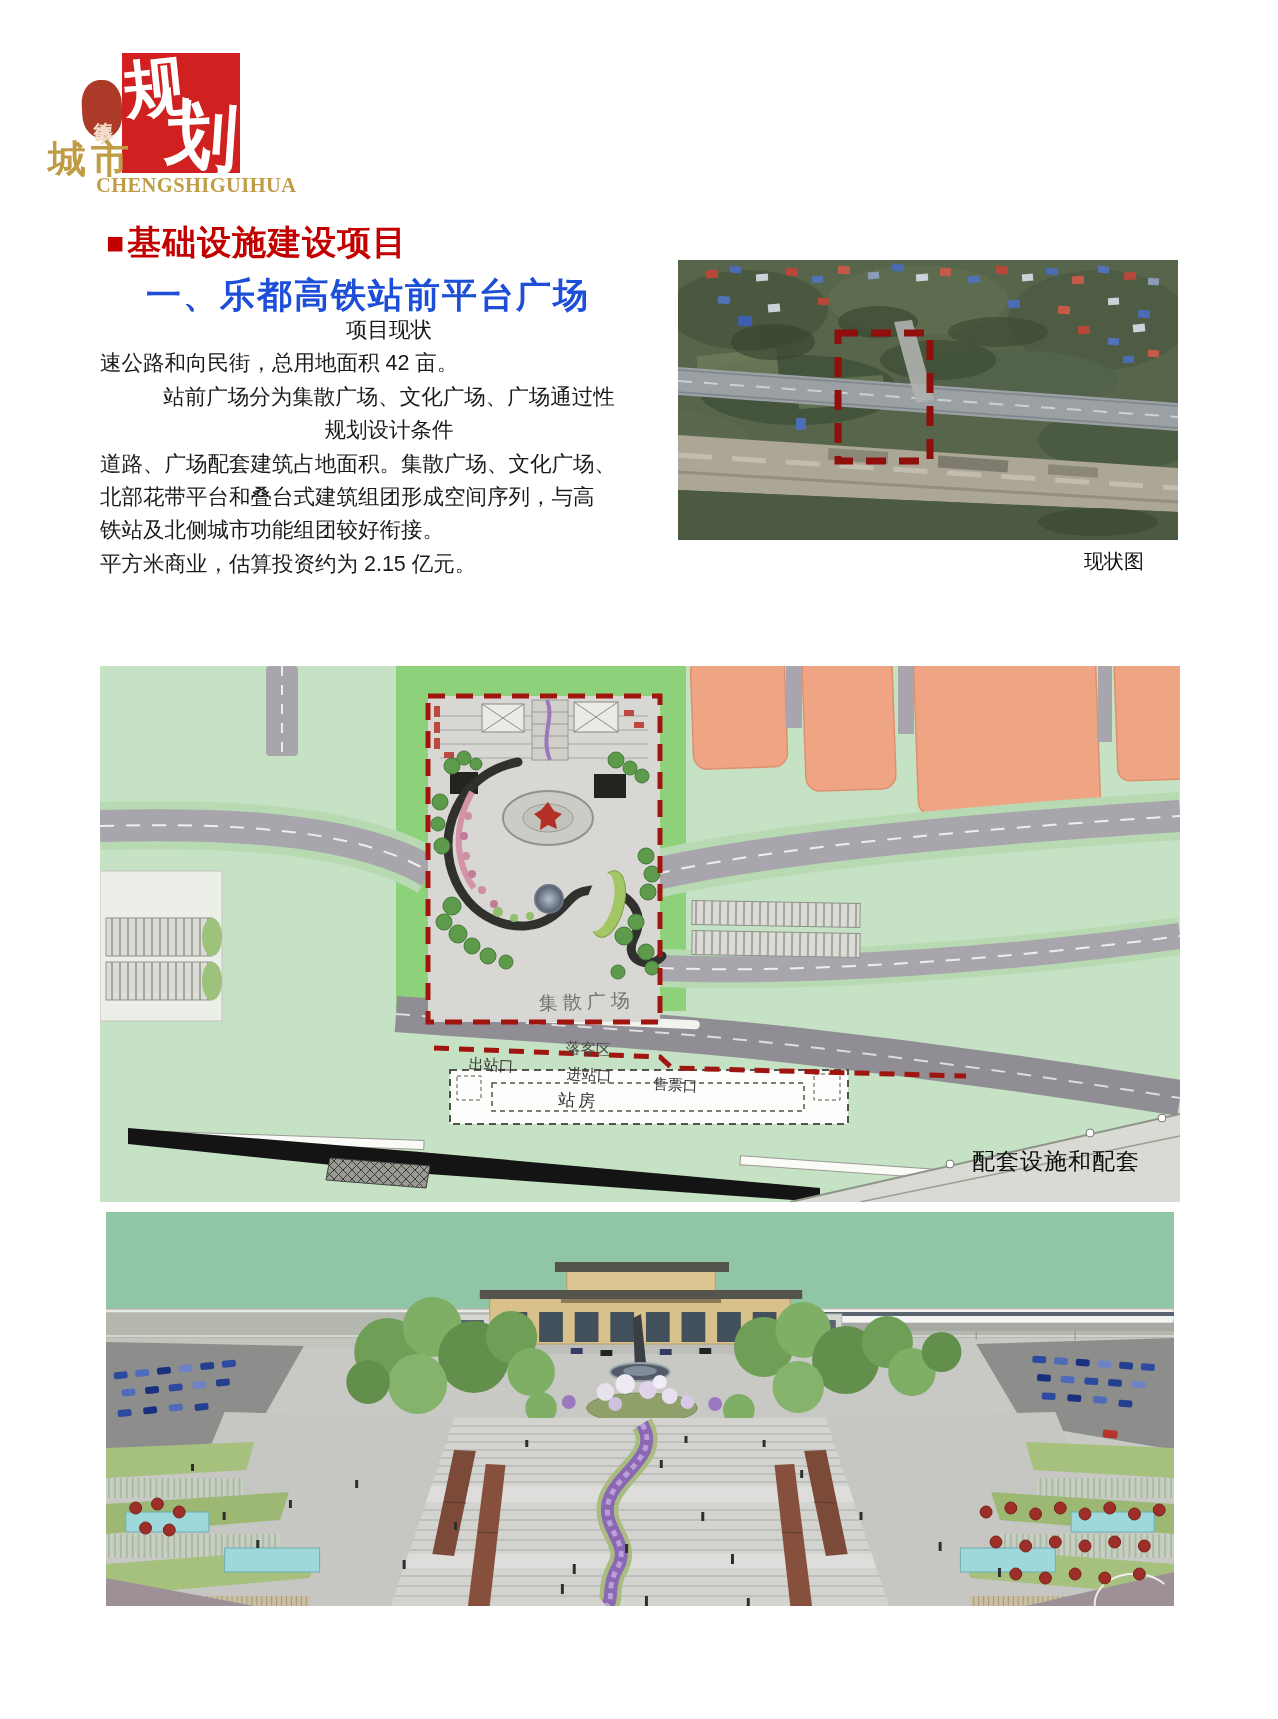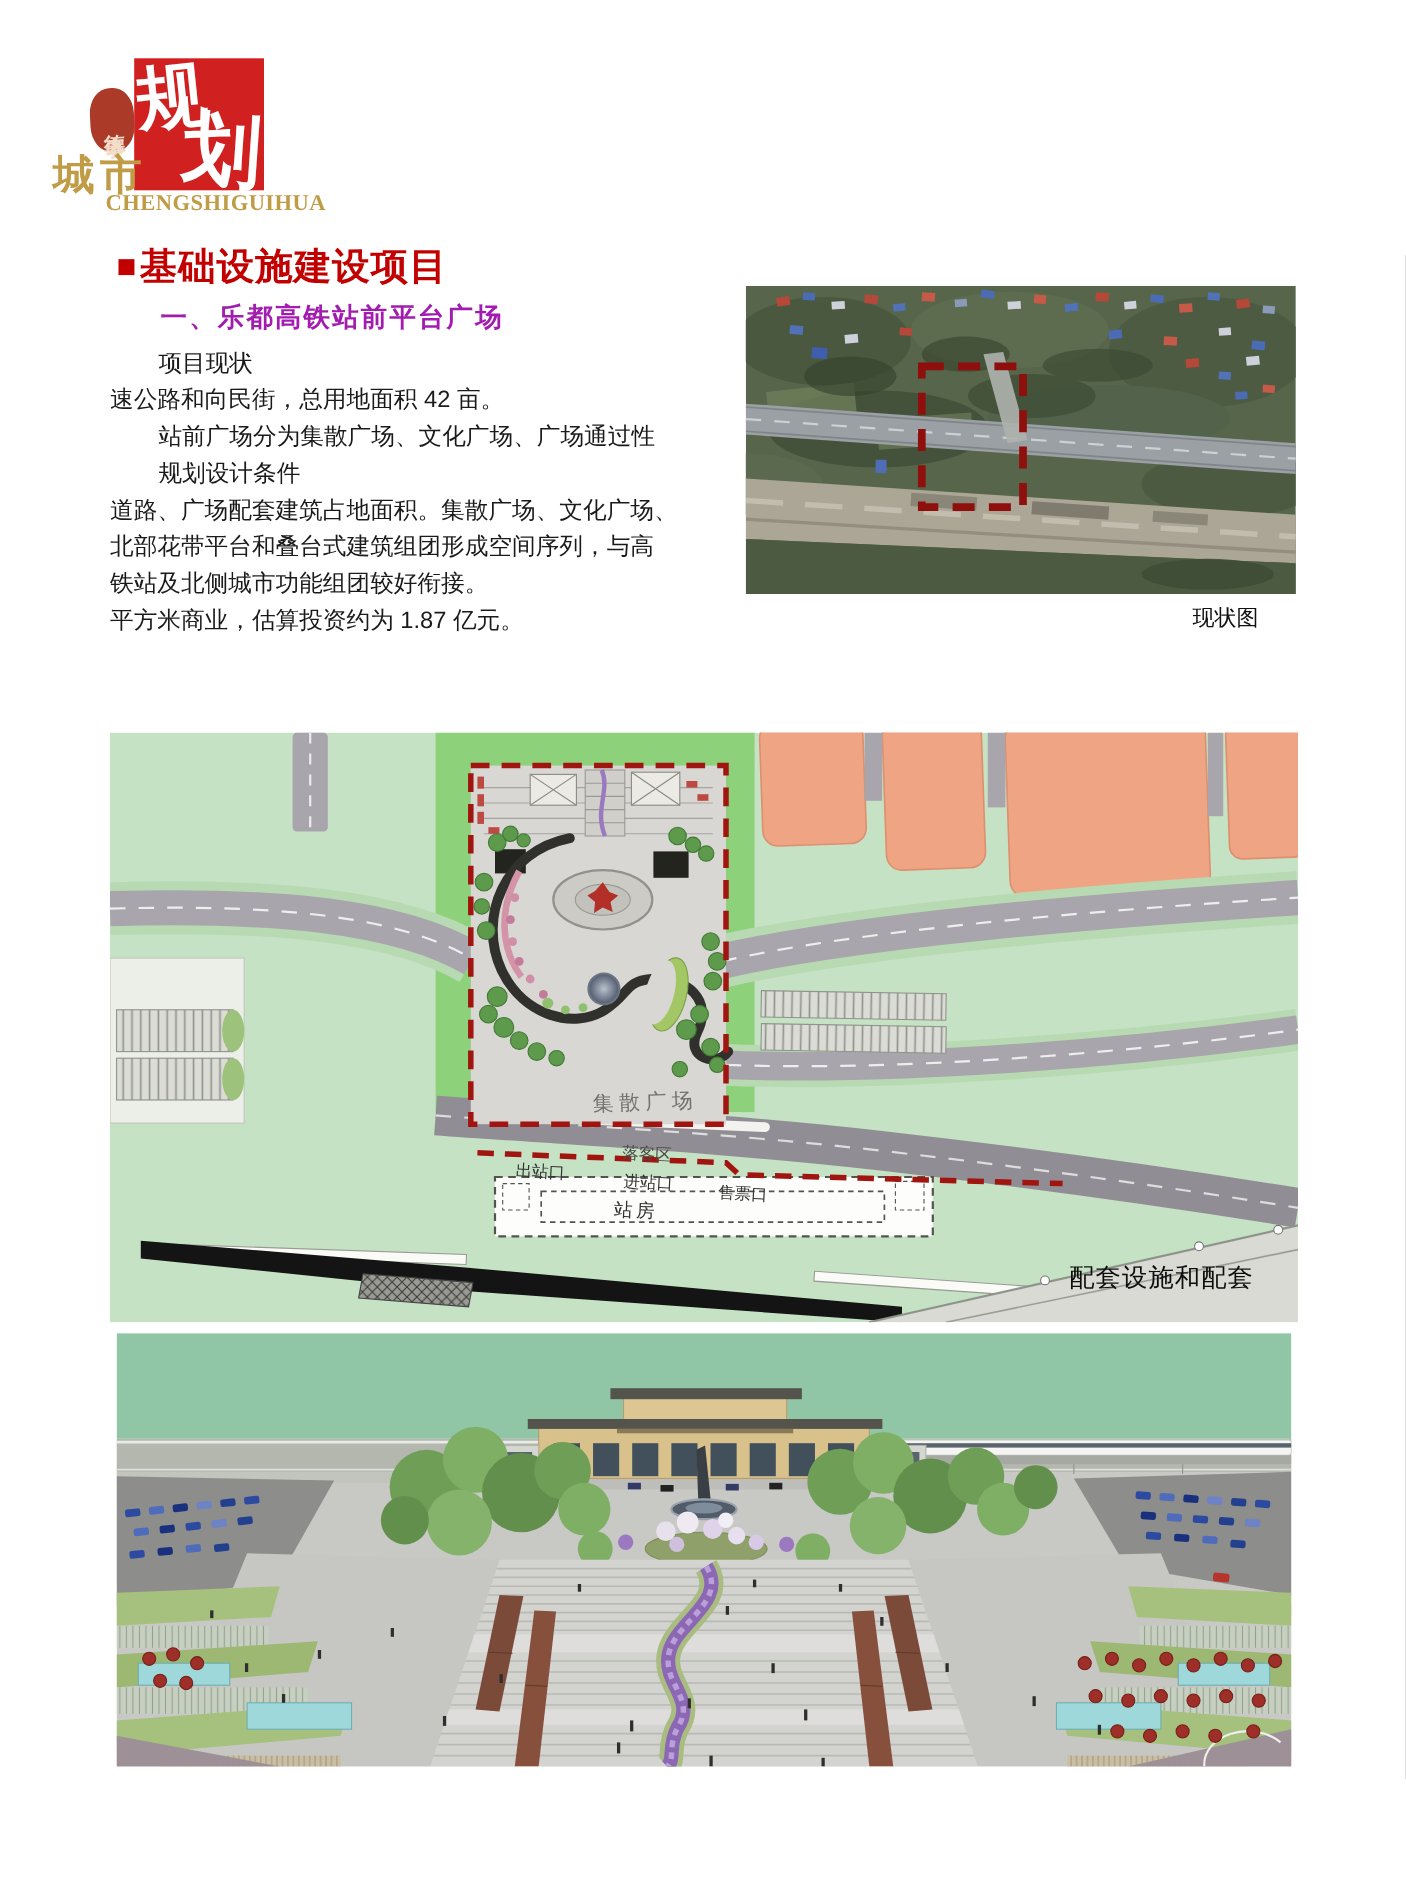--- a/index.html
+++ b/index.html
@@ -17,27 +17,27 @@
     border-radius:46% / 40%; color:#f3ddc9; display:flex; align-items:center; justify-content:center;
     font-weight:bold; transform:rotate(-3deg); }
   .logo-seal span { writing-mode:vertical-rl; font-size:19px; letter-spacing:2px; }
   .logo-cn { position:absolute; left:0; top:96px; font-size:38px; font-weight:bold; color:#bf9c45; letter-spacing:5px; }
   .logo-en { position:absolute; left:0; top:136px; font-size:20.5px; font-weight:bold; color:#bf9c45;
     font-family:"Liberation Serif", serif; letter-spacing:0.4px;margin-left:48px; }
   
   .section-heading { position:absolute; left:106px; top:220px; font-size:34px; font-weight:bold;
     color:#c30000; letter-spacing:1px; display:flex; align-items:center; }
   .section-heading .bullet { font-size:30px; margin-right:2px; }
-  .sub-heading { position:absolute; left:146px; top:272px; font-size:24px; font-weight:bold;
-    color:#a21caf; letter-spacing:2px; }
+  .sub-heading { position:absolute; left:146px; top:272px; font-size:35px; font-weight:bold;
+    color:#1d4ed8; letter-spacing:2px; }
   
   .body-lines { position:absolute; left:100px; top:314px; width:534px; font-size:21.5px;
     line-height:33.4px; color:#1a1a1a; }
   .body-lines .line { white-space:nowrap; }
-  .body-lines .line.indent { padding-left:44px; }
+  .body-lines .line.indent { padding-left:44px;text-align:center; }
   
   .satellite-fig { position:absolute; left:678px; top:260px; width:500px; height:280px; }
   .sat-caption { position:absolute; left:678px; top:548px; width:500px; text-align:right;
     padding-right:34px; box-sizing:border-box; font-size:20px; color:#111; }
   .plan-fig { position:absolute; left:100px; top:666px; width:1080px; height:536px; }
   .plan-caption { position:absolute; right:40px; top:480px; font-size:23px; color:#0d0d0d; letter-spacing:1px; }
   .render-fig { position:absolute; left:106px; top:1212px; width:1068px; height:394px; }
   svg { display:block; }
   .svg-label { font-family:"Liberation Sans", sans-serif; }
 </style>
@@ -65,21 +65,21 @@
   <div class="sub-heading">一、乐都高铁站前平台广场</div>
 
   <div class="body-lines">
     <div class="line indent">项目现状</div>
     <div class="line">速公路和向民街，总用地面积 42 亩。</div>
     <div class="line indent">站前广场分为集散广场、文化广场、广场通过性</div>
     <div class="line indent">规划设计条件</div>
     <div class="line">道路、广场配套建筑占地面积。集散广场、文化广场、</div>
     <div class="line">北部花带平台和叠台式建筑组团形成空间序列，与高</div>
     <div class="line">铁站及北侧城市功能组团较好衔接。</div>
-    <div class="line">平方米商业，估算投资约为 1.87 亿元。</div>
+    <div class="line">平方米商业，估算投资约为 2.15 亿元。</div>
   </div>
 
   <div class="satellite-fig">
     <svg width="500" height="280" viewBox="0 0 500 280">
       <rect width="500" height="280" fill="#57654b"></rect>
       <g opacity="0.75">
         <ellipse cx="70" cy="50" rx="80" ry="40" fill="#46543c"></ellipse>
         <ellipse cx="240" cy="40" rx="90" ry="35" fill="#5f6f50"></ellipse>
         <ellipse cx="420" cy="60" rx="90" ry="50" fill="#4a5941"></ellipse>
         <ellipse cx="120" cy="130" rx="100" ry="35" fill="#3e4d37"></ellipse>

